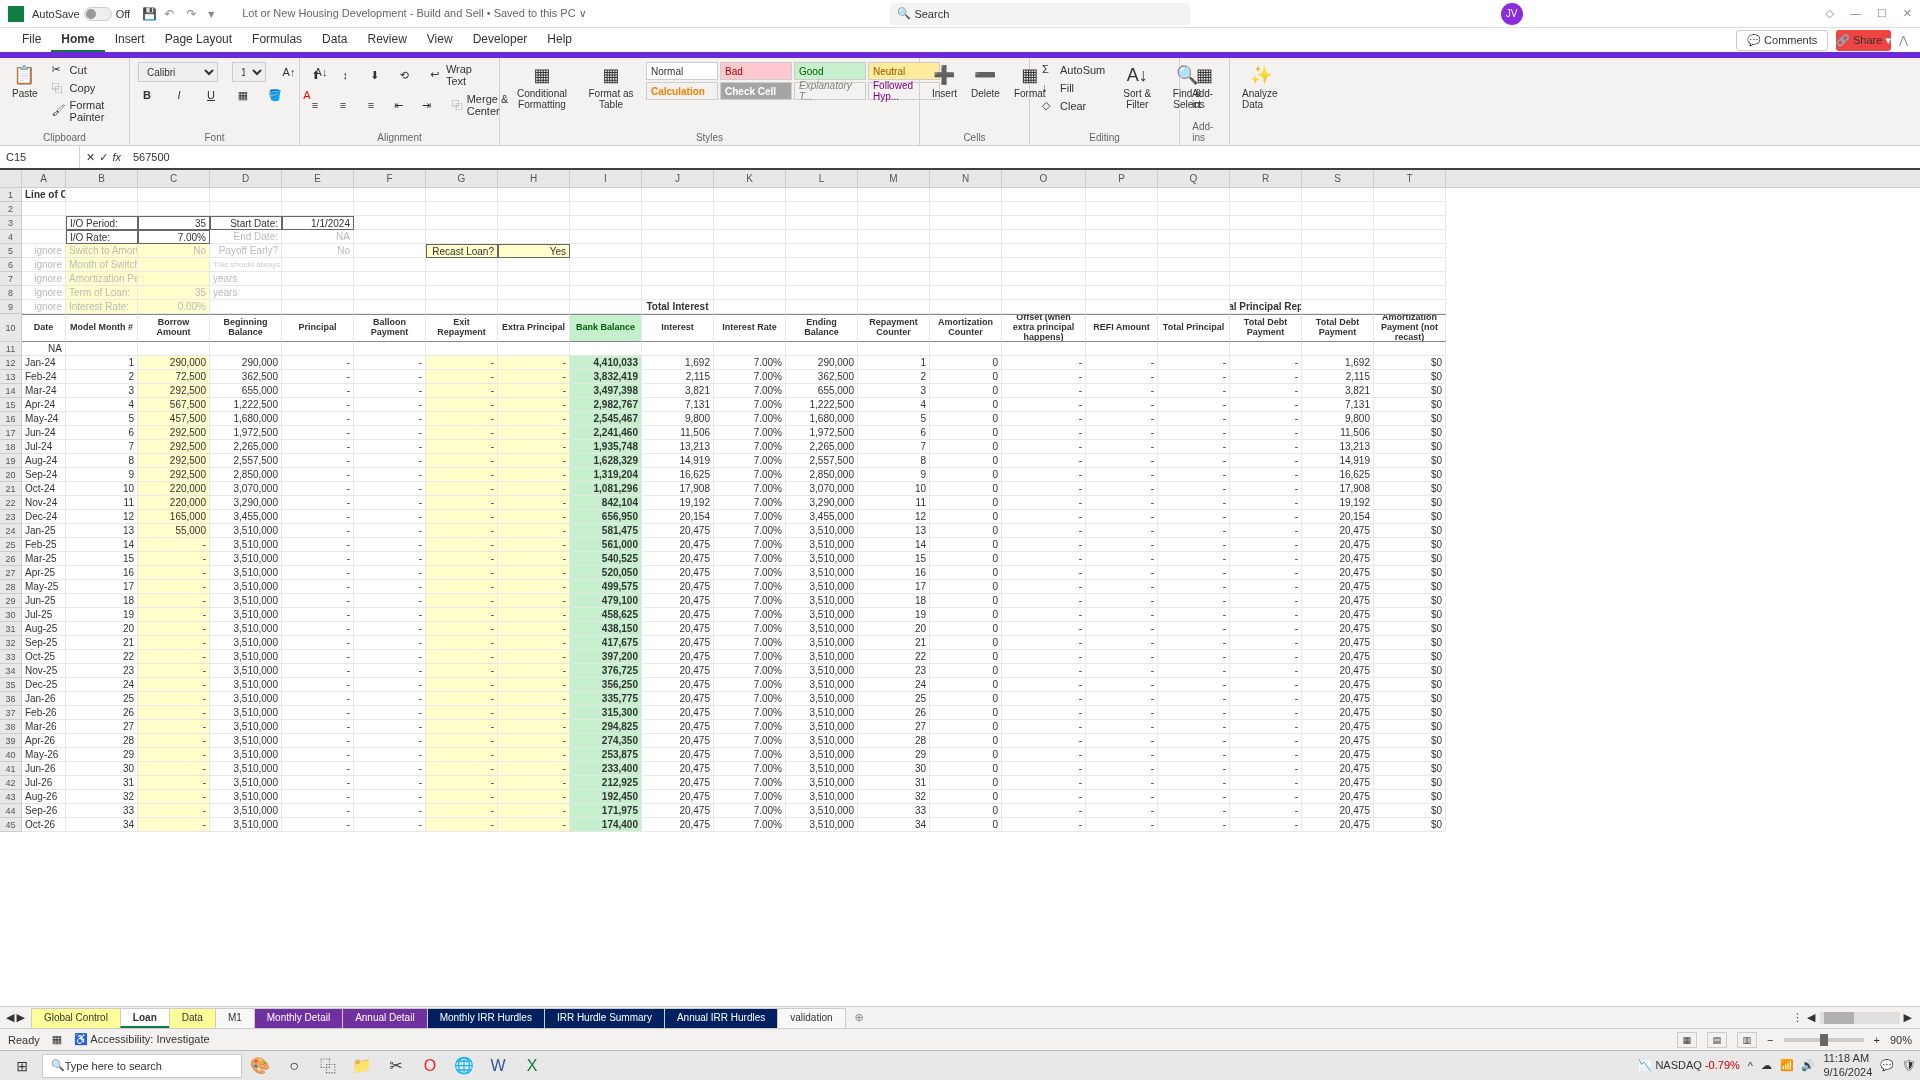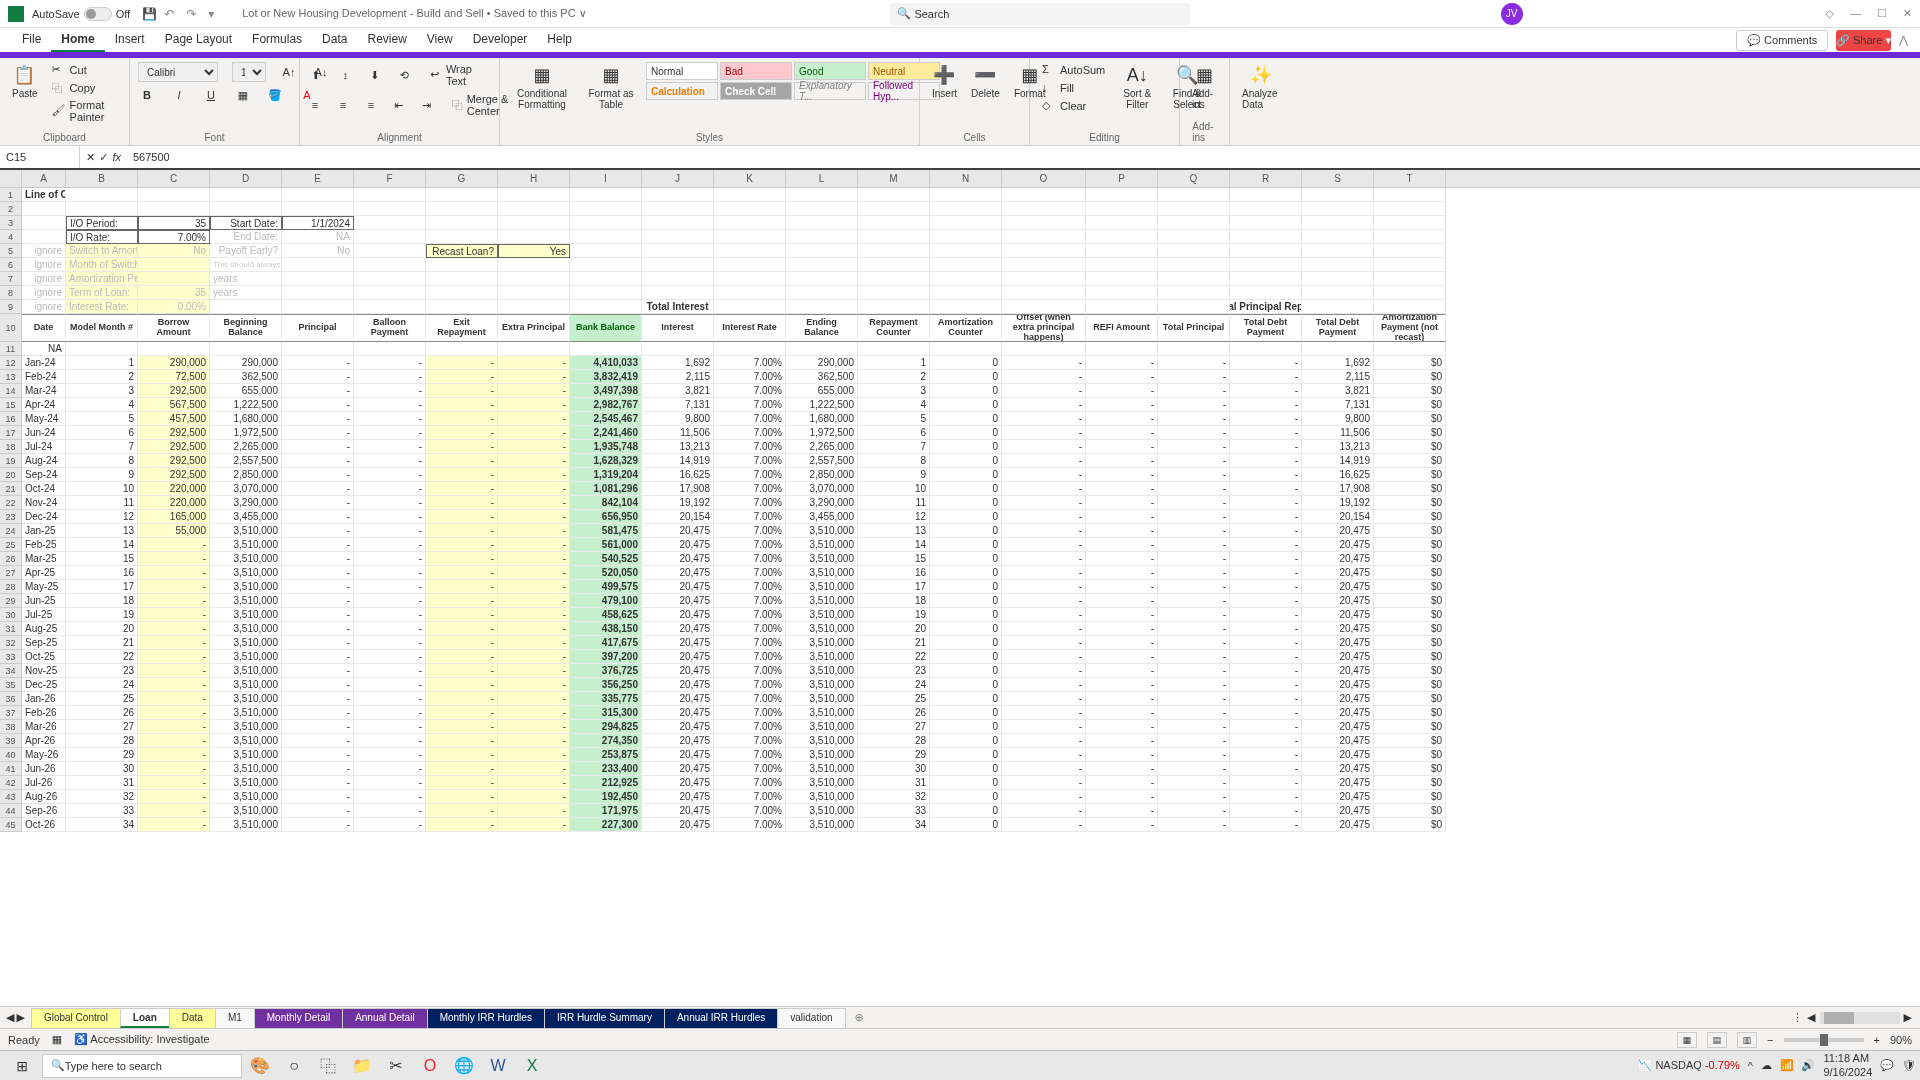--- a/index.html
+++ b/index.html
@@ -1358,21 +1358,21 @@
       <div class="row">
         <div class="rownum">45</div>
         <div class="cell cA ">Oct-26</div>
         <div class="cell cB r">34</div>
         <div class="cell cC r yellow">-</div>
         <div class="cell cD r">3,510,000</div>
         <div class="cell cE r">-</div>
         <div class="cell cF r">-</div>
         <div class="cell cG r yellow">-</div>
         <div class="cell cH r yellow">-</div>
-        <div class="cell cI r green">227,300</div>
+        <div class="cell cI r green">174,400</div>
         <div class="cell cJ r">20,475</div>
         <div class="cell cK r">7.00%</div>
         <div class="cell cL r">3,510,000</div>
         <div class="cell cM r">34</div>
         <div class="cell cN r">0</div>
         <div class="cell cO r">-</div>
         <div class="cell cP r">-</div>
         <div class="cell cQ r">-</div>
         <div class="cell cR r">-</div>
         <div class="cell cS r">20,475</div>

